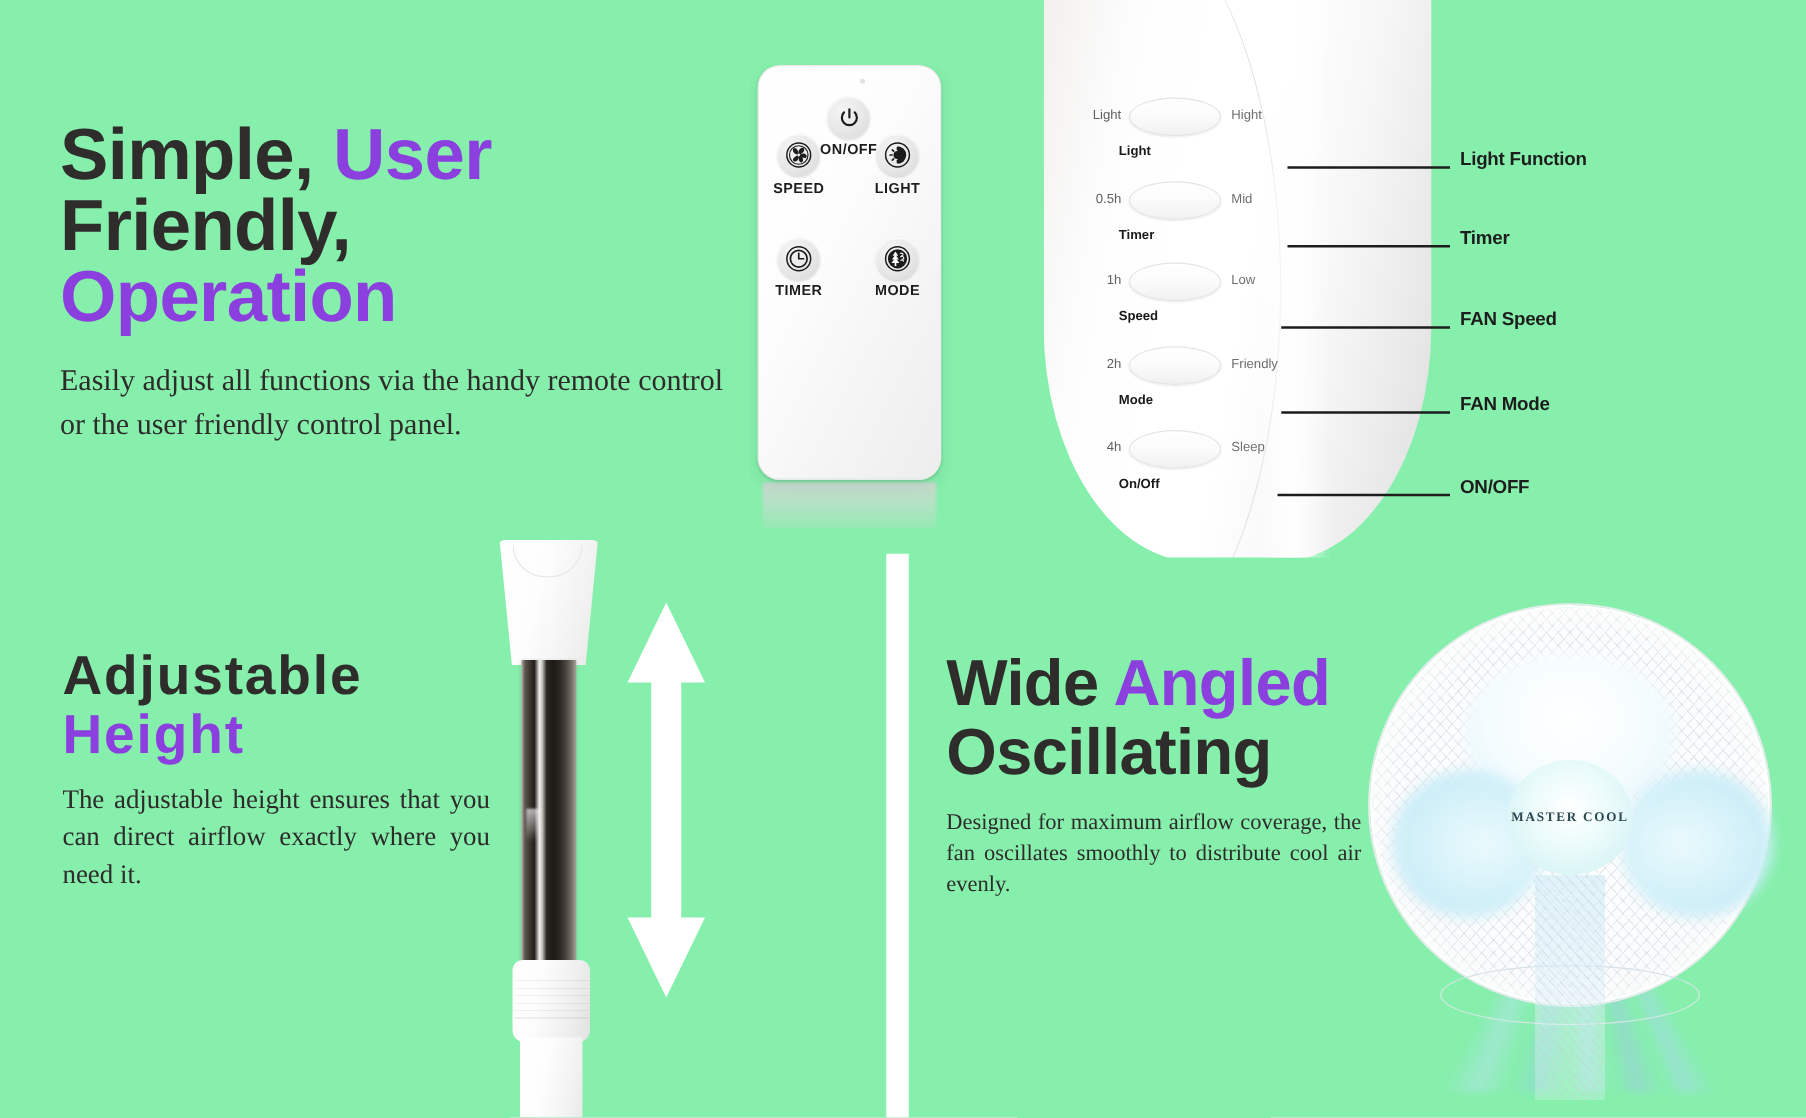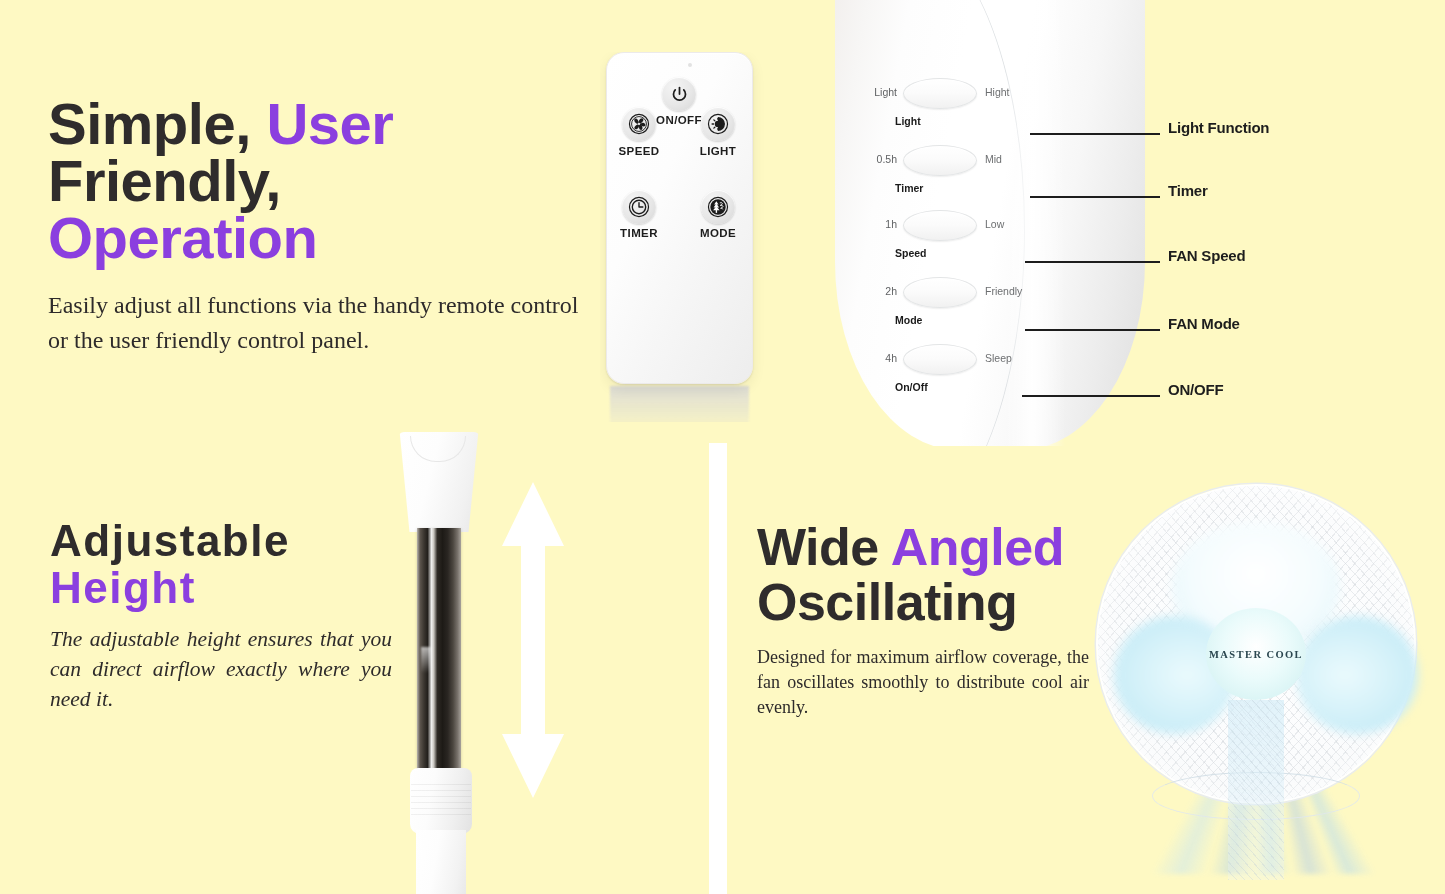--- a/index.html
+++ b/index.html
@@ -9,21 +9,21 @@
     height: 894px;
     background: #f3f0ed;
     font-family: "Liberation Sans", sans-serif;
     overflow: hidden;
     position: relative;
   }
 
   .page {
     position: absolute;
     inset: 0;
-    background: #fef9c3;
+    background: #86efac;
   }
 
   
   .panel { position: absolute; overflow: hidden; }
 
   
   .divider-vertical {
     position: absolute;
     left: 709px; top: 443px;
     width: 18px; height: 451px;
@@ -193,21 +193,21 @@
     font-size: 15px; font-weight: bold;
     color: #1d1d1d;
     letter-spacing: -0.2px;
     white-space: nowrap;
     font-family: "Liberation Sans", sans-serif;
   }
 
   
   #bottom-left-text { left: 50px; top: 518px; width: 350px; }
   #bottom-left-text .headline { font-size: 44px; letter-spacing: 1.5px; line-height: 1.06; }
-  #bottom-left-text .body-copy { margin-top: 14px; font-size: 21.5px; line-height: 1.38; text-align: justify; width: 342px; font-style: italic; }
+  #bottom-left-text .body-copy { margin-top: 14px; font-size: 21.5px; line-height: 1.38; text-align: justify; width: 342px; }
 
   
   #pole-wrap { left: 392px; top: 432px; width: 190px; height: 462px; }
   .pole-top-cap {
     position: absolute;
     left: 6px; top: 0;
     width: 82px; height: 100px;
     background: linear-gradient(105deg, #ffffff 0%, #fdfdfd 40%, #f1f1f1 78%, #e6e6e6 100%);
     border-radius: 6px 6px 2px 2px;
     clip-path: polygon(2% 0%, 98% 0%, 86% 100%, 14% 100%);

